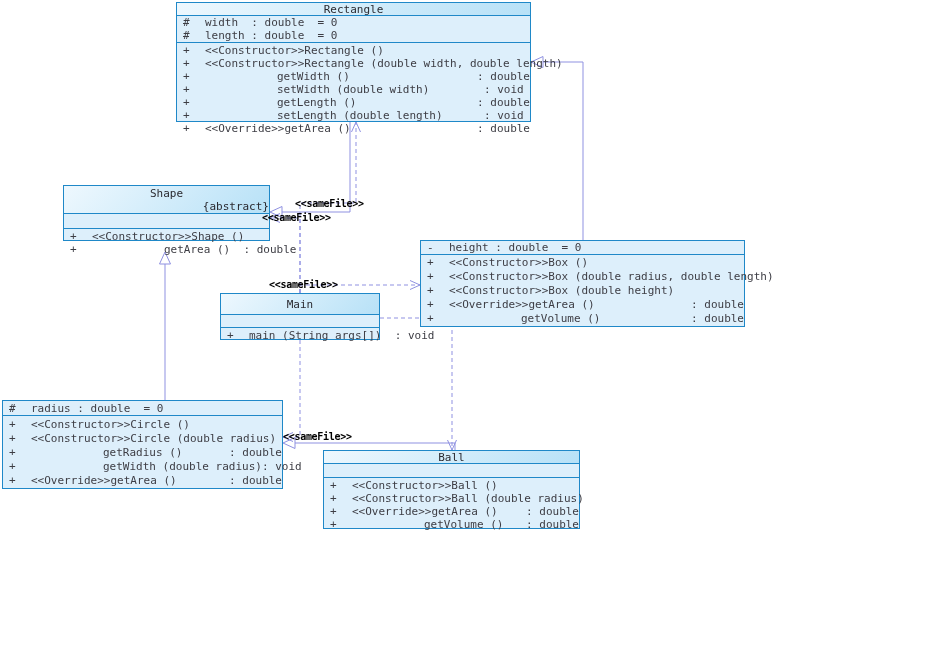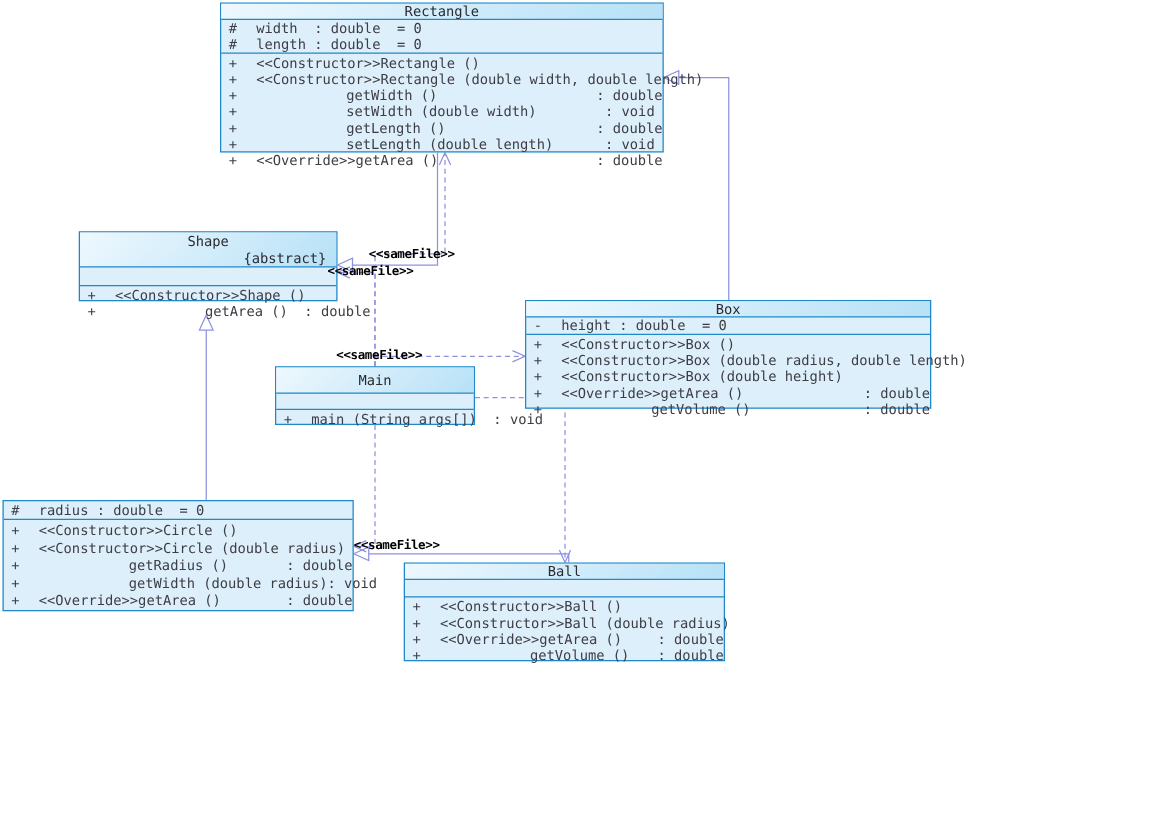--- a/index.html
+++ b/index.html
@@ -29,21 +29,21 @@
     font-size:11px;color:var(--text);
   }
   .uml-title{
     background:linear-gradient(135deg,var(--title-top),var(--title-bottom));
     border-bottom:1px solid var(--border);
     box-sizing:border-box;
     flex:0 0 auto;
     display:flex;flex-direction:column;justify-content:center;
   }
   .uml-title .t-name{text-align:center;color:#2a2a30;}
-  .uml-title .t-sub{text-align:right;padding-right:8px;color:#2a2a30;}
+  .uml-title .t-sub{text-align:right;color:#2a2a30;}
   .uml-attrs{
     flex:0 0 auto;
     border-bottom:1px solid var(--border);
     box-sizing:border-box;
     display:flex;flex-direction:column;justify-content:center;
   }
   .uml-methods{flex:1 1 auto;display:flex;flex-direction:column;justify-content:center;padding:1px 0;}
   .m-row{display:flex;align-items:center;flex:1 1 auto;padding-left:6px;white-space:pre;min-height:0;}
   .a-row{display:flex;align-items:center;padding-left:6px;white-space:pre;line-height:13px;}
   .m-mod{flex:0 0 22px;}
@@ -105,23 +105,20 @@
         <div class="t-name">Shape</div>
         <div class="t-sub">{abstract}</div>
       </div>
       <div class="uml-attrs" style="height: 15px;"></div>
       <div class="uml-methods">
         <div class="m-row"><span class="m-mod">+</span><span class="m-stereo">&lt;&lt;Constructor&gt;&gt;</span><span class="m-sig">Shape ()</span></div>
         <div class="m-row"><span class="m-mod">+</span><span class="m-stereo"></span><span class="m-sig">getArea ()  : double</span></div>
       </div>
     </div>
     <div class="uml-class" style="left: 420px; top: 240px; width: 325px; height: 87px;">
-      <div class="uml-title" style="height: 13px;">
-        <div class="t-name">Box</div>
-      </div>
       <div class="uml-attrs" style="height: 14px;">
         <div class="a-row"><span class="m-mod">-</span><span>height : double  = 0</span></div>
       </div>
       <div class="uml-methods">
         <div class="m-row"><span class="m-mod">+</span><span class="m-stereo">&lt;&lt;Constructor&gt;&gt;</span><span class="m-sig">Box ()</span></div>
         <div class="m-row"><span class="m-mod">+</span><span class="m-stereo">&lt;&lt;Constructor&gt;&gt;</span><span class="m-sig">Box (double radius, double length)</span></div>
         <div class="m-row"><span class="m-mod">+</span><span class="m-stereo">&lt;&lt;Constructor&gt;&gt;</span><span class="m-sig">Box (double height)</span></div>
         <div class="m-row"><span class="m-mod">+</span><span class="m-stereo">&lt;&lt;Override&gt;&gt;</span><span class="m-sig">getArea ()</span><span class="m-type">: double</span></div>
         <div class="m-row"><span class="m-mod">+</span><span class="m-stereo"></span><span class="m-sig">getVolume ()</span><span class="m-type">: double</span></div>
       </div>

